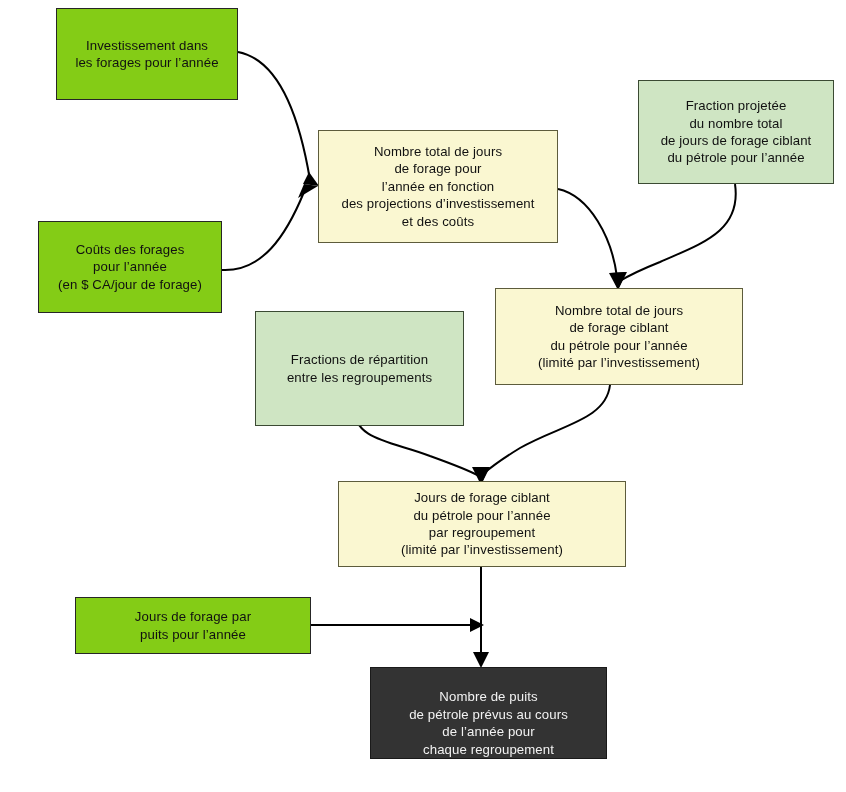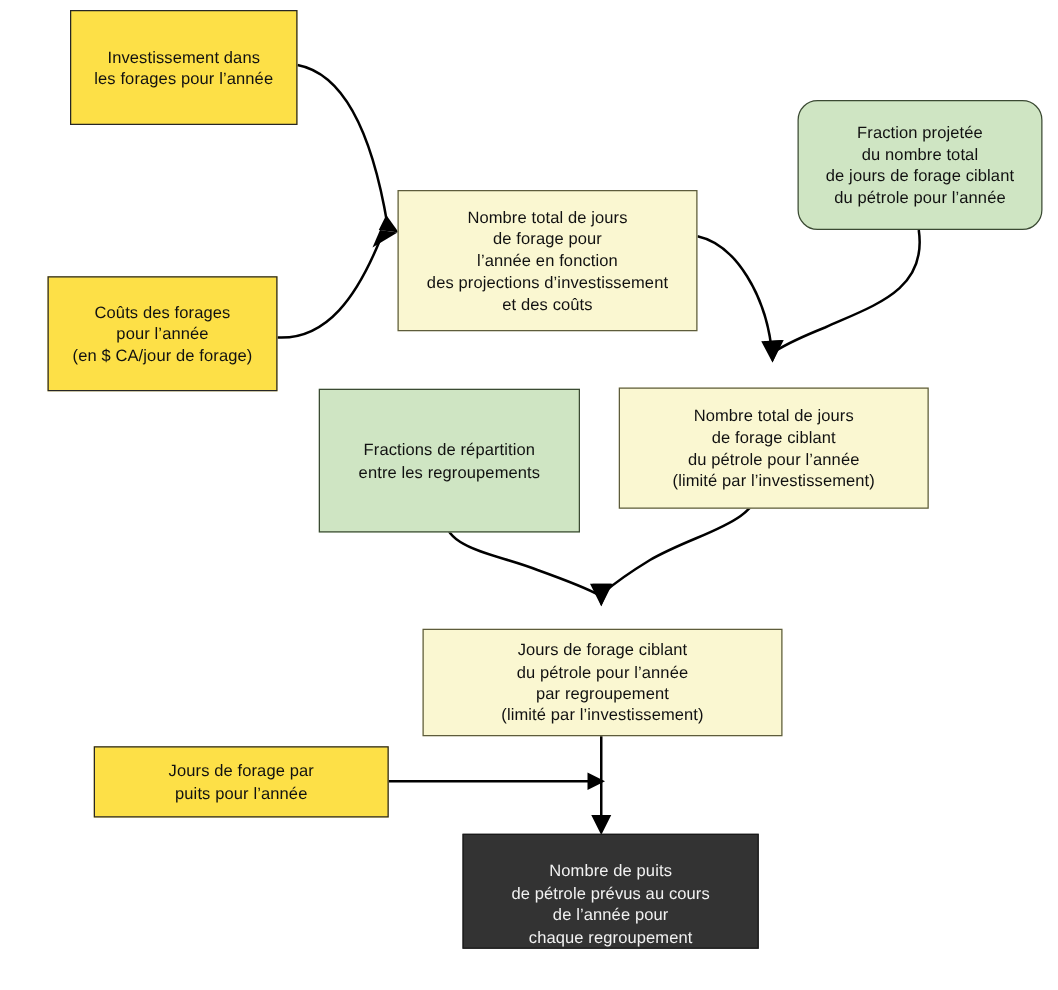--- a/index.html
+++ b/index.html
@@ -28,34 +28,33 @@
     letter-spacing: 0.1px;
   }
   .node .label {
     display: block;
     width: 100%;
     padding: 0 6px;
     box-sizing: border-box;
     white-space: pre-line;
   }
   .node.input {
-    background: #fde047;
+    background: #84cc16;
     border: 1.5px solid #262626;
     font-size: 13.2px;
   }
   .node.param {
     background: #CFE5C3;
     border: 1.5px solid #3b4a33;
     font-size: 13.2px;
   }
   .node.calc {
     background: #FAF7D1;
     border: 1.5px solid #5d5c3c;
     font-size: 13.2px;
-    margin-top: 22px;
   }
   .node.output {
     background: #333333;
     border: 1.5px solid #1a1a1a;
     color: #f2f2f2;
     font-size: 13.2px;
   }
   #edges {
     position: absolute;
     left: 0;
@@ -131,21 +130,21 @@
   </div>
 
   <div class="node calc" style="left:318px; top:130px; width:240px; height:113px;">
     <span class="label">Nombre total de jours
 de forage pour
 l’année en fonction
 des projections d’investissement
 et des coûts</span>
   </div>
 
-  <div class="node param" style="left:638px; top:80px; width:196px; height:104px;border-radius:16px;">
+  <div class="node param" style="left:638px; top:80px; width:196px; height:104px;">
     <span class="label">Fraction projetée
 du nombre total
 de jours de forage ciblant
 du pétrole pour l’année</span>
   </div>
 
   <div class="node calc" style="left:495px; top:288px; width:248px; height:97px;">
     <span class="label">Nombre total de jours
 de forage ciblant
 du pétrole pour l’année

